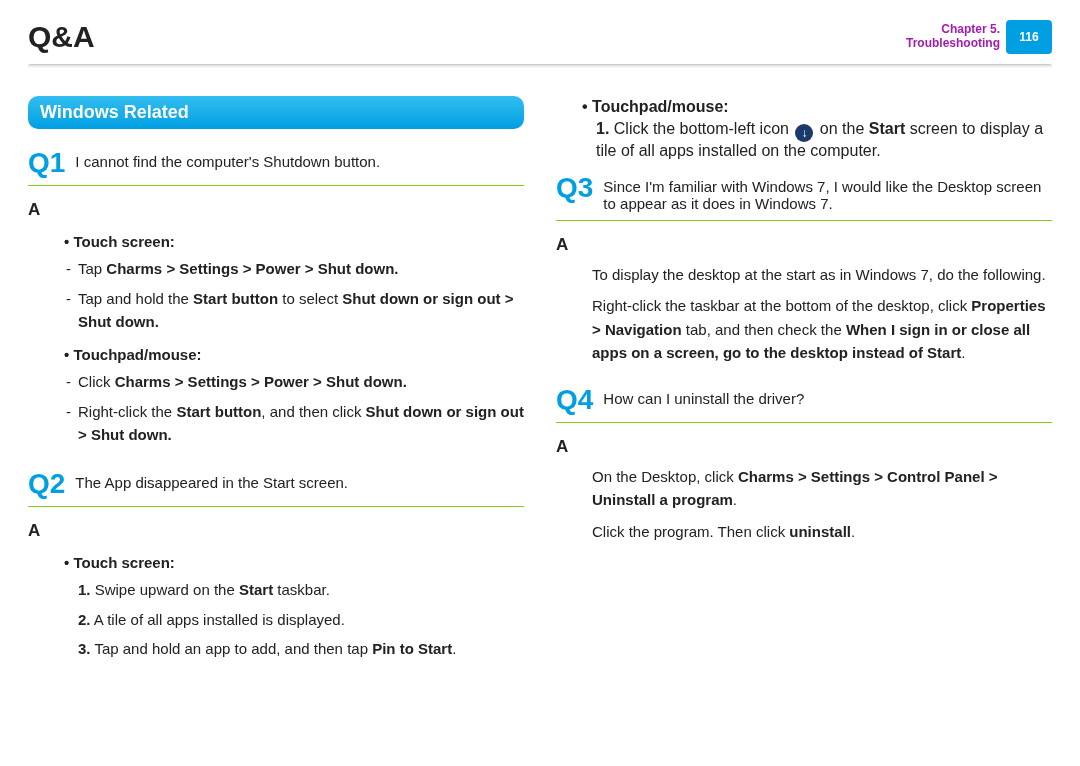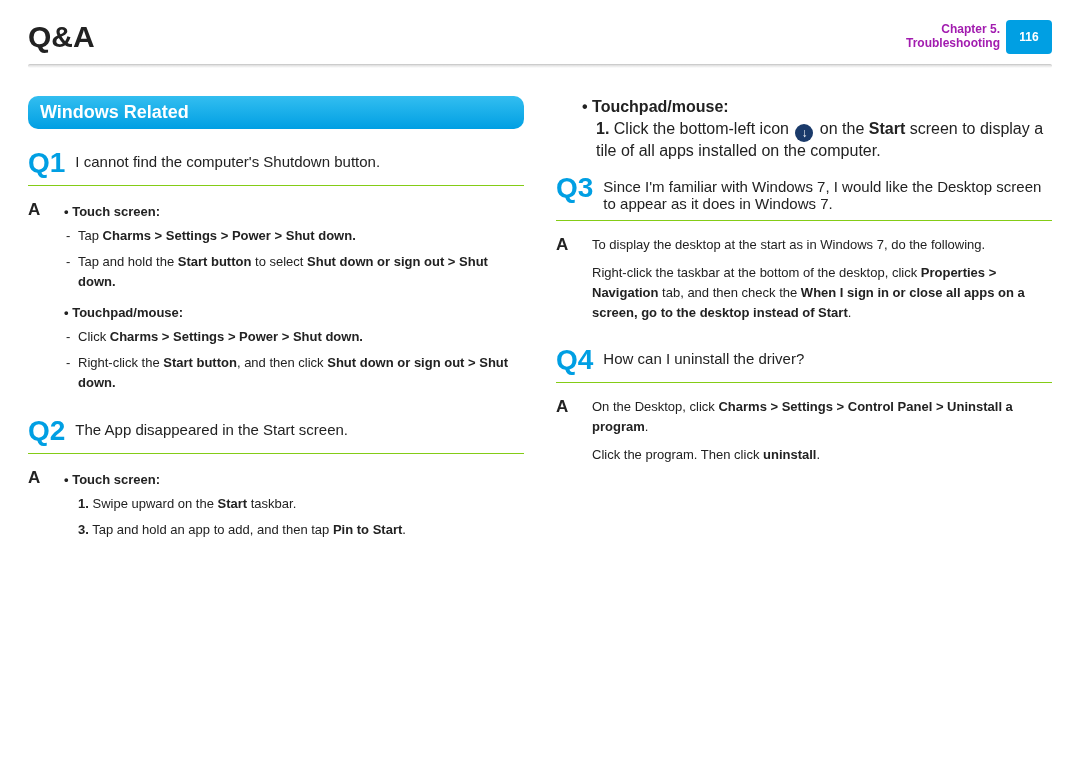--- a/index.html
+++ b/index.html
@@ -101,22 +101,23 @@
     margin-bottom: 6px;
   }
   .alabel {
     font-weight: 700;
     font-size: 17px;
     flex-shrink: 0;
     width: 26px;
   }
   .acontent {
     flex: 1;
-    font-size: 13px;
+    font-size: 15px;
     line-height: 1.55;
+    margin-top: 28px;
   }
   .acontent p { margin-bottom: 8px; }
   .bullet-head {
     font-weight: 700;
     margin-top: 2px;
     margin-bottom: 4px;
   }
   .dash-item, .num-item {
     padding-left: 14px;
     margin-bottom: 6px;
@@ -201,20 +202,23 @@
       </div>
 
       <div class="arow">
         <div class="alabel">A</div>
         <div class="acontent">
           <div class="bullet-head">• Touch screen:</div>
           <div class="num-item">
             <span class="num">1.</span><span> Swipe upward on the </span><b>Start</b><span> taskbar.</span>
           </div>
           <div class="num-item">
+            <span class="num">2.</span><span> A tile of all apps installed is displayed.</span>
+          </div>
+          <div class="num-item">
             <span class="num">3.</span><span> Tap and hold an app to add, and then tap </span><b>Pin to Start</b><span>.</span>
           </div>
         </div>
       </div>
 
     </div>
 
     <div class="col">
 
       <div class="indent-block">

